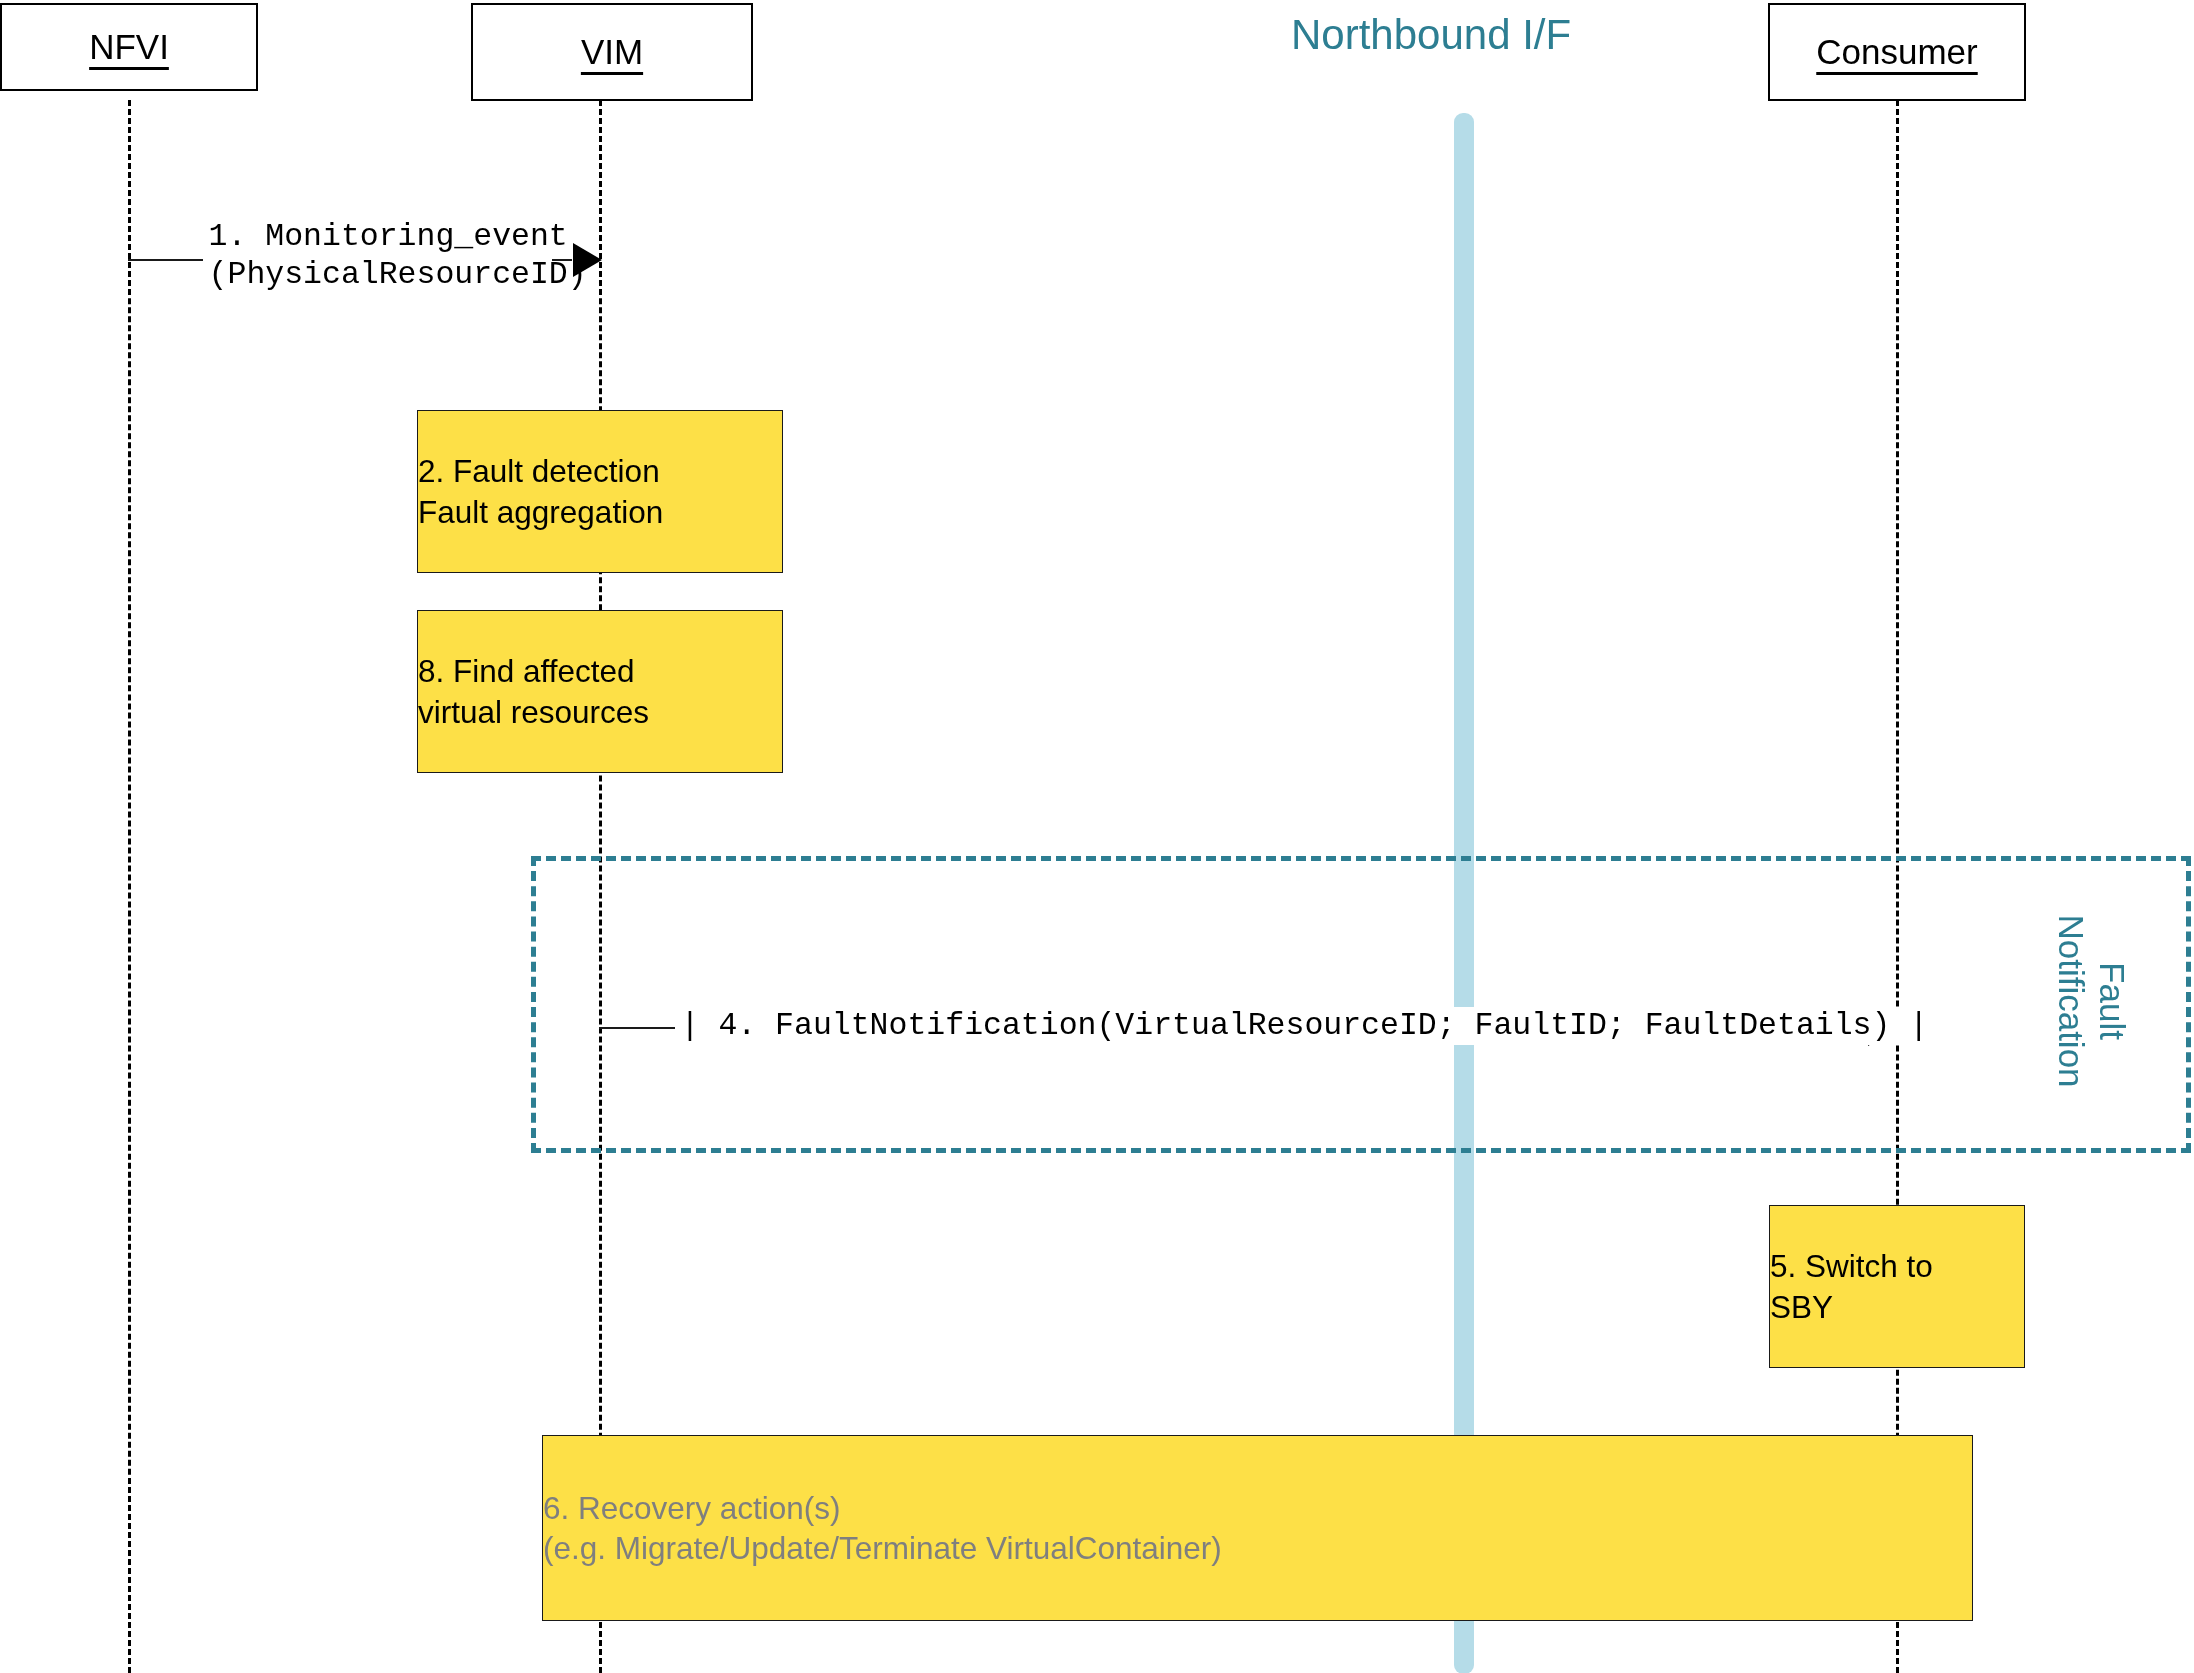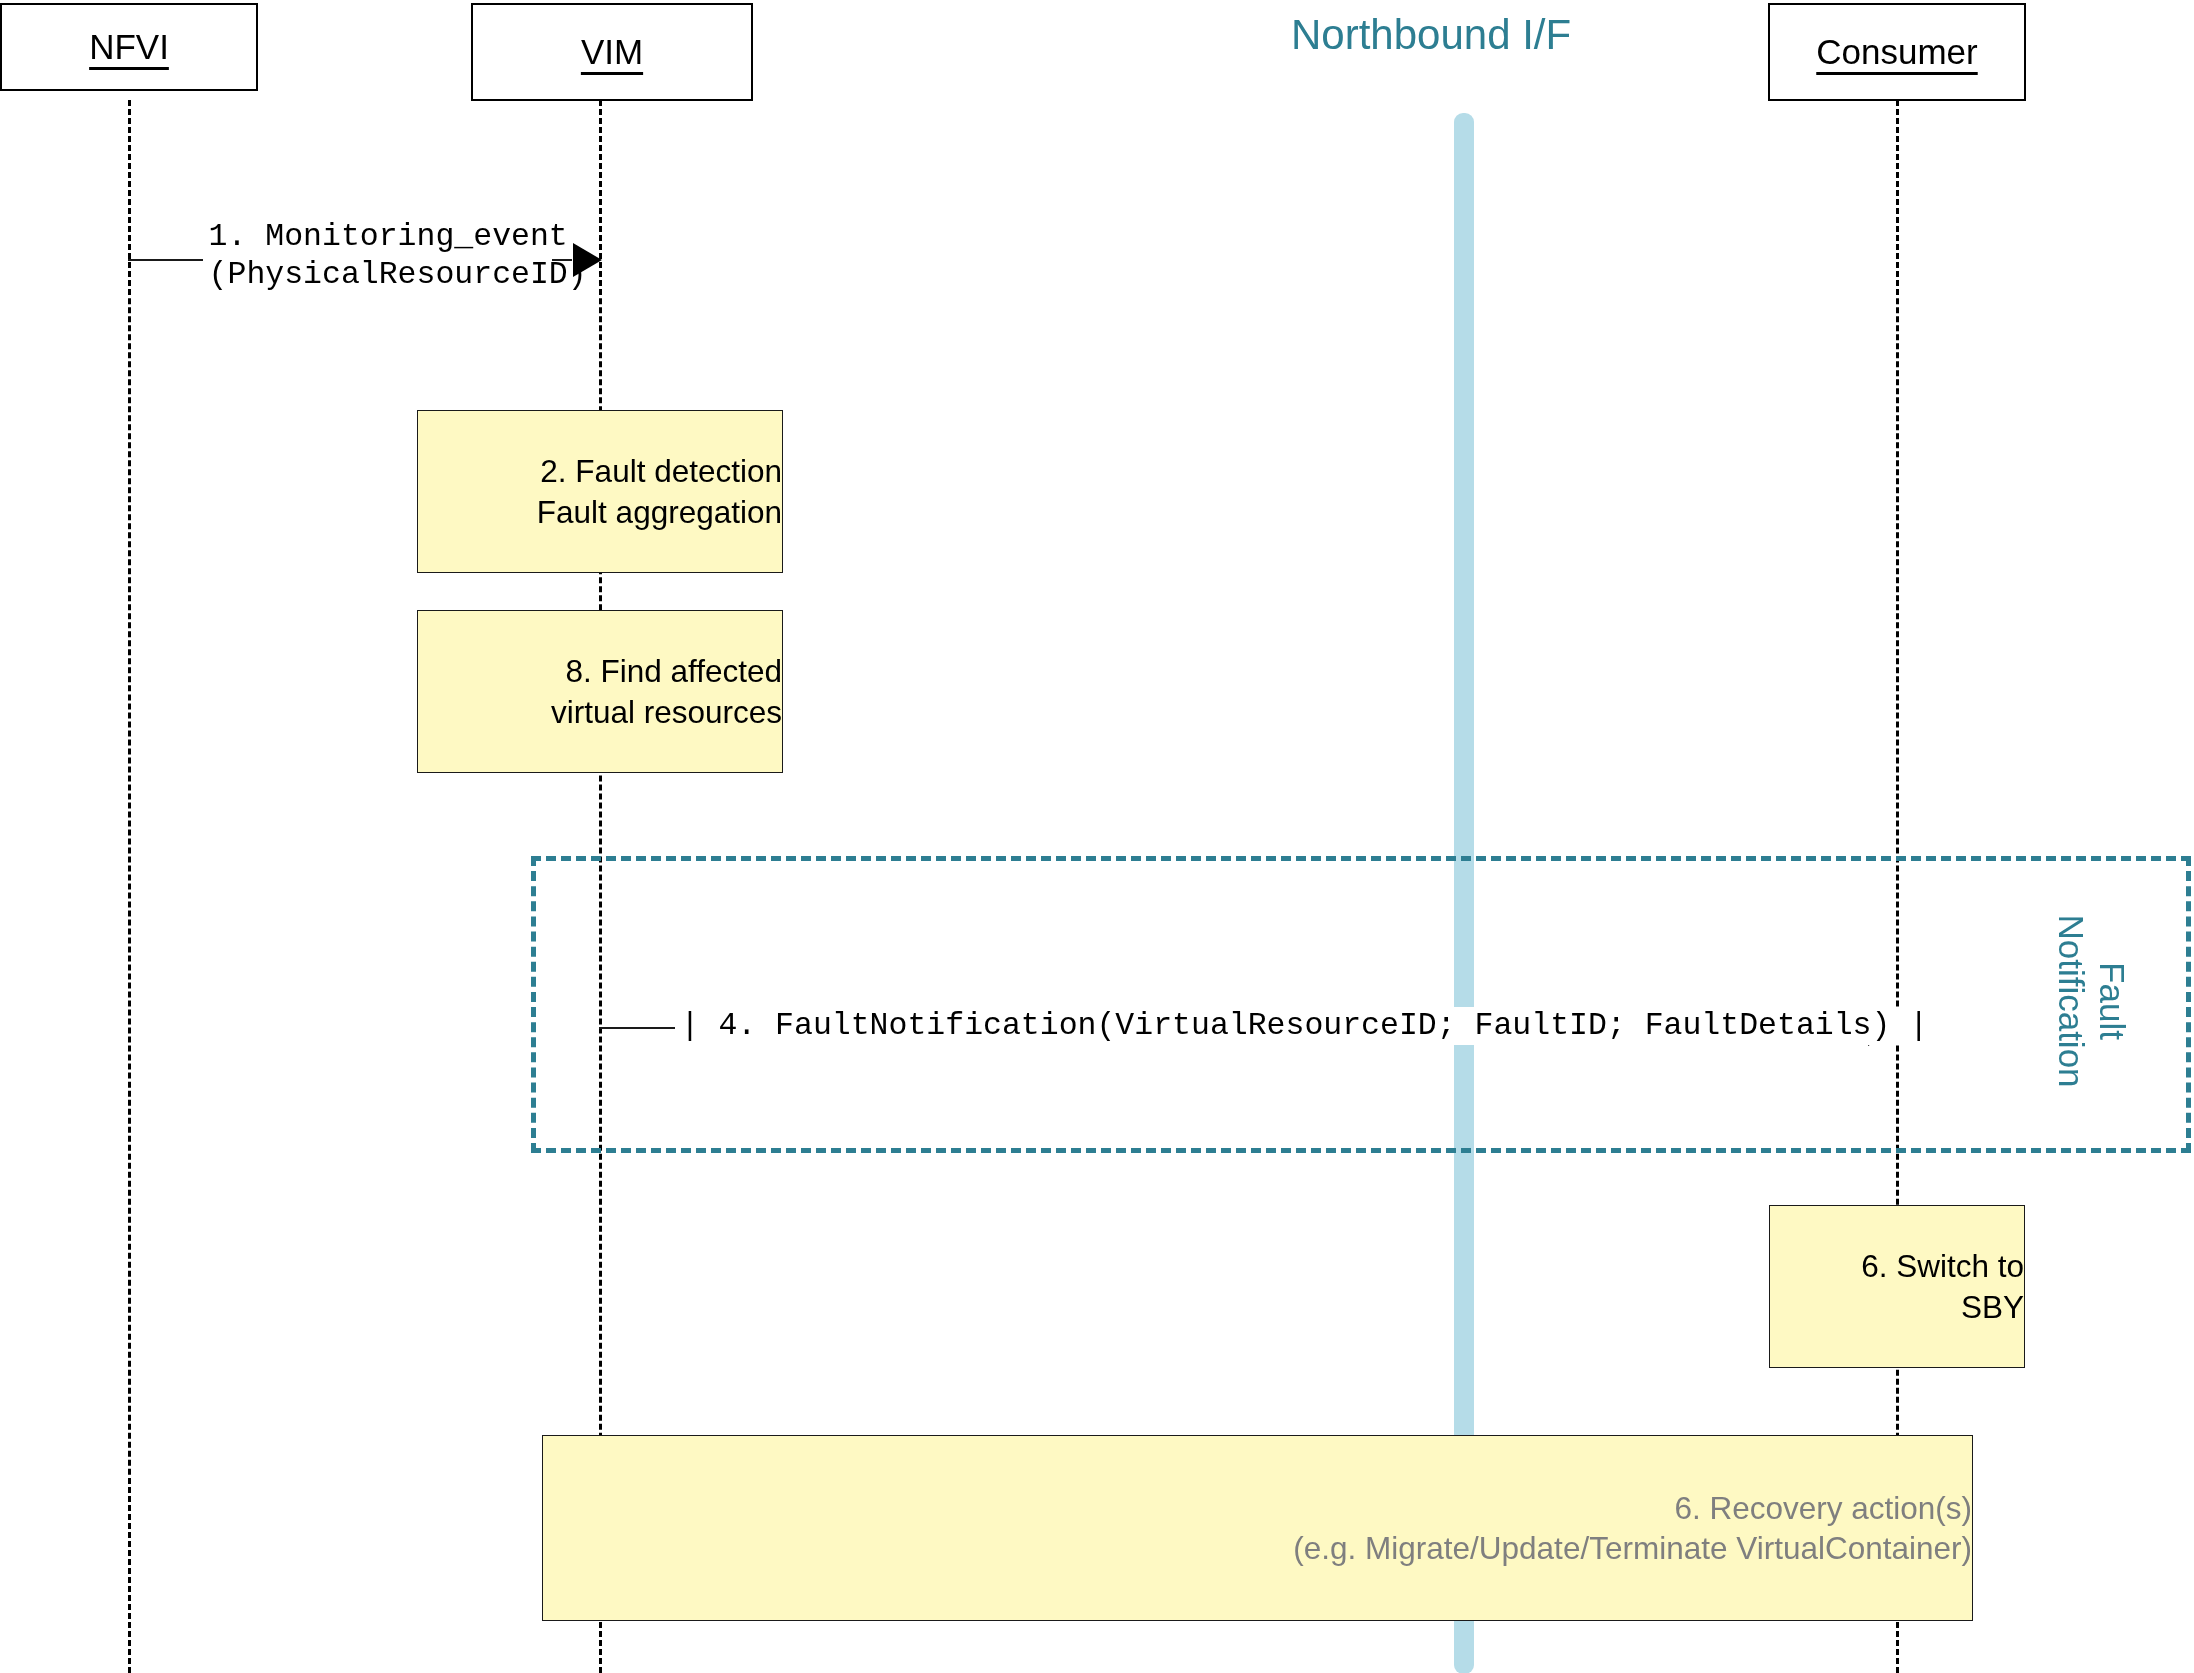--- a/index.html
+++ b/index.html
@@ -57,25 +57,25 @@
     font-size: 42px;
     color: #2d7e92;
     white-space: nowrap;
     z-index: 5;
   }
 
   
   .actbox {
     position: absolute;
     box-sizing: border-box;
-    background: #fef9c3;
+    background: #fde047;
     border: 1.7px solid #1a1a1a;
     display: flex;
     flex-direction: column;
-    align-items: flex-end;
+    align-items: flex-start;
     justify-content: center;
     z-index: 6;
     text-align: center;
   }
   .actbox .line {
     font-size: 31.5px;
     color: #000000;
     line-height: 1.28;
     white-space: nowrap;
   }
@@ -180,21 +180,21 @@
     <div>Notification</div>
   </div>
 
   <div class="msg-line" style="left:599px; top:1027px; width:1272px;"></div>
   <div class="msg-head" style="left:1868px; top:1012px;"></div>
   <div class="msg-label" style="left:675px; top:1007px;">
     <div>| 4. FaultNotification(VirtualResourceID; FaultID; FaultDetails) |</div>
   </div>
 
   <div class="actbox" style="left:1769px; top:1205px; width:256px; height:163px;">
-    <div class="line">6. Switch to</div>
+    <div class="line">5. Switch to</div>
     <div class="line">SBY</div>
   </div>
 
   <div class="actbox muted" style="left:542px; top:1435px; width:1431px; height:186px;">
     <div class="line">6. Recovery action(s)</div>
     <div class="line">(e.g. Migrate/Update/Terminate VirtualContainer)</div>
   </div>
 
 </div>
 

